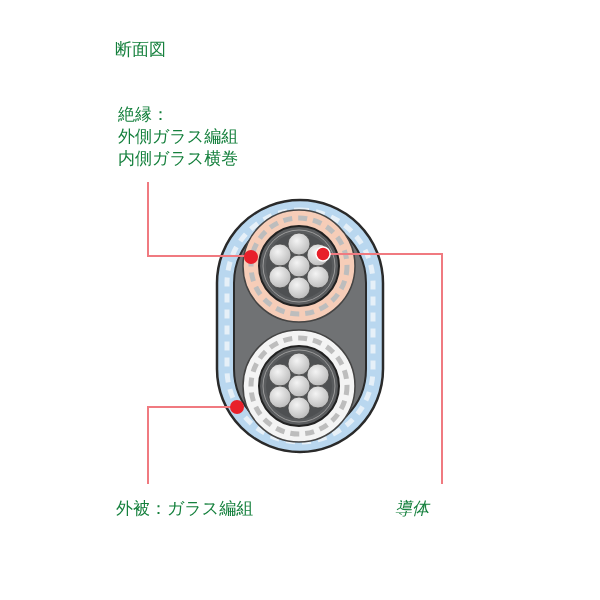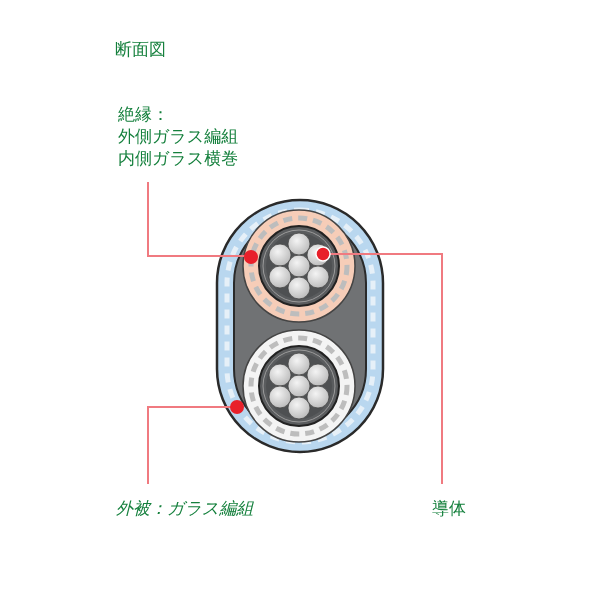--- a/index.html
+++ b/index.html
@@ -61,14 +61,14 @@
     <polyline points="148,182 148,256 249,256"></polyline>
     <polyline points="323,254 442,254 442,484"></polyline>
     <polyline points="148,484 148,407 236,407"></polyline>
   </g>
 
   <circle cx="251" cy="257" r="7" fill="#e8202a"></circle>
   <circle cx="323" cy="254" r="7" fill="#e8202a" stroke="#ffffff" stroke-width="1.5"></circle>
   <circle cx="237" cy="407" r="7" fill="#e8202a"></circle>
 </svg>
 
-<div class="lbl" style="left:116px; top:497px;font-style:italic;">外被：ガラス編組</div>
-<div class="lbl" style="left:432px; top:497px;">導体</div>
+<div class="lbl" style="left:116px; top:497px;">外被：ガラス編組</div>
+<div class="lbl" style="left:395px; top:497px;font-style:italic;">導体</div>
 
 </body></html>

